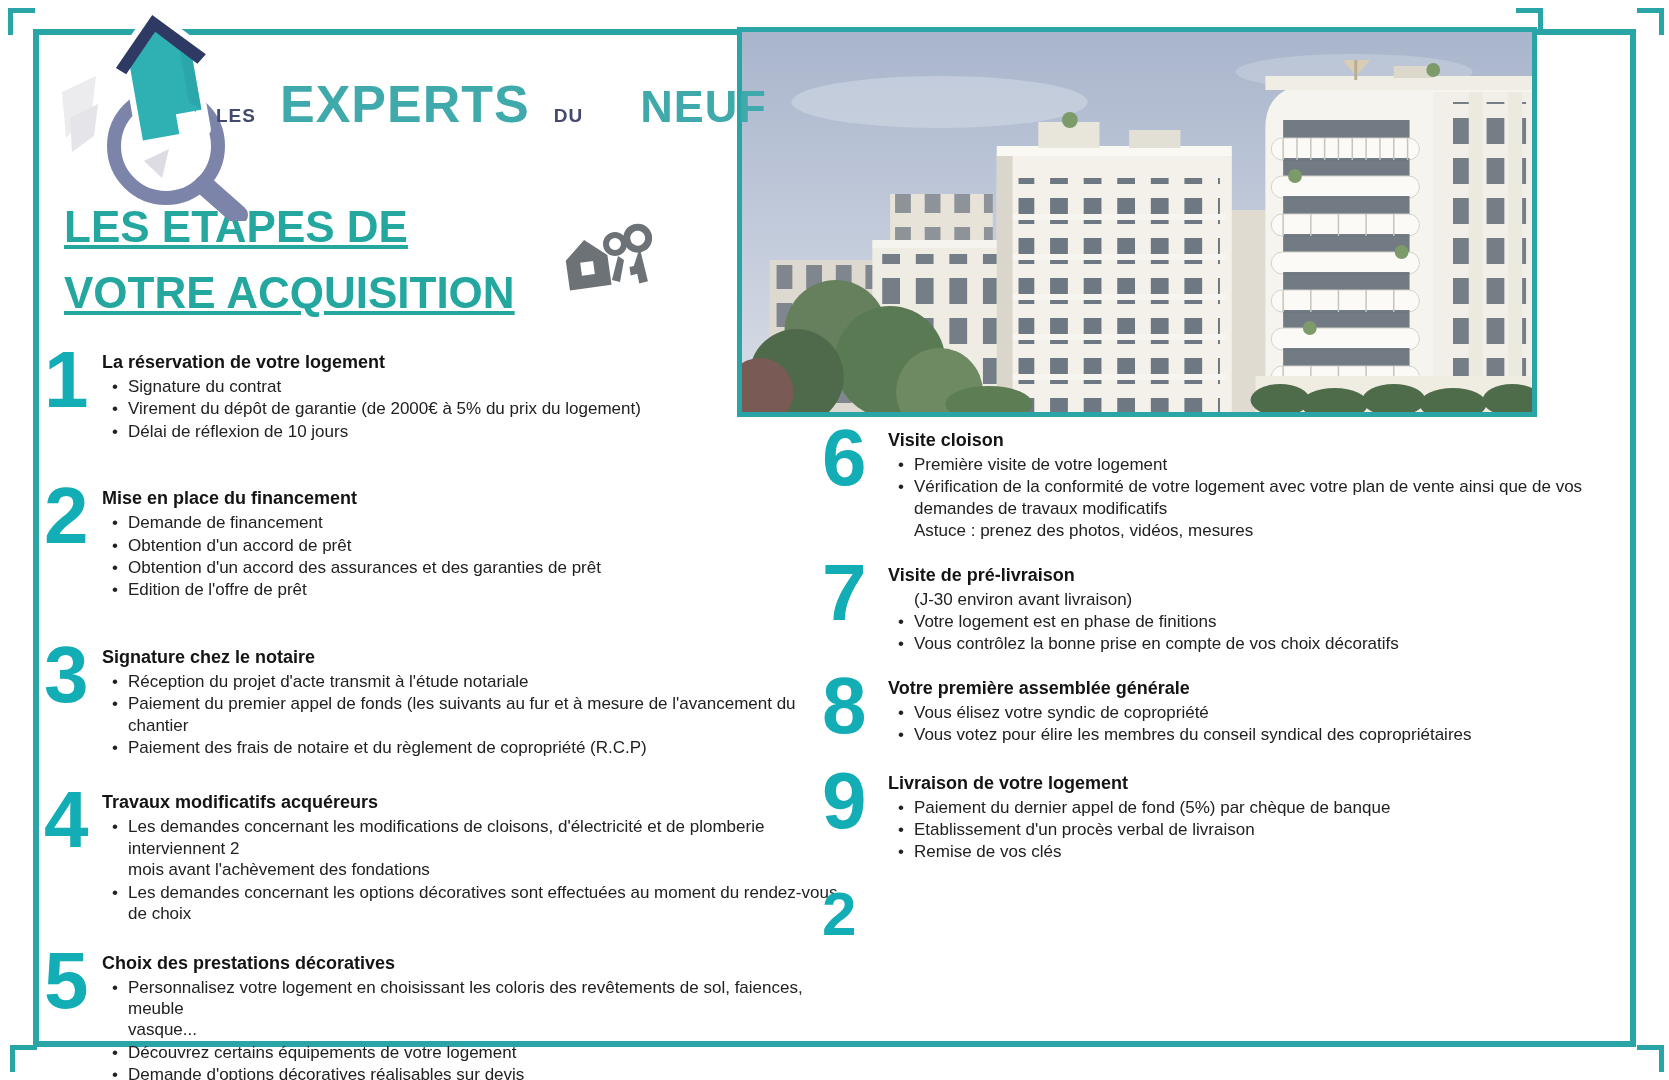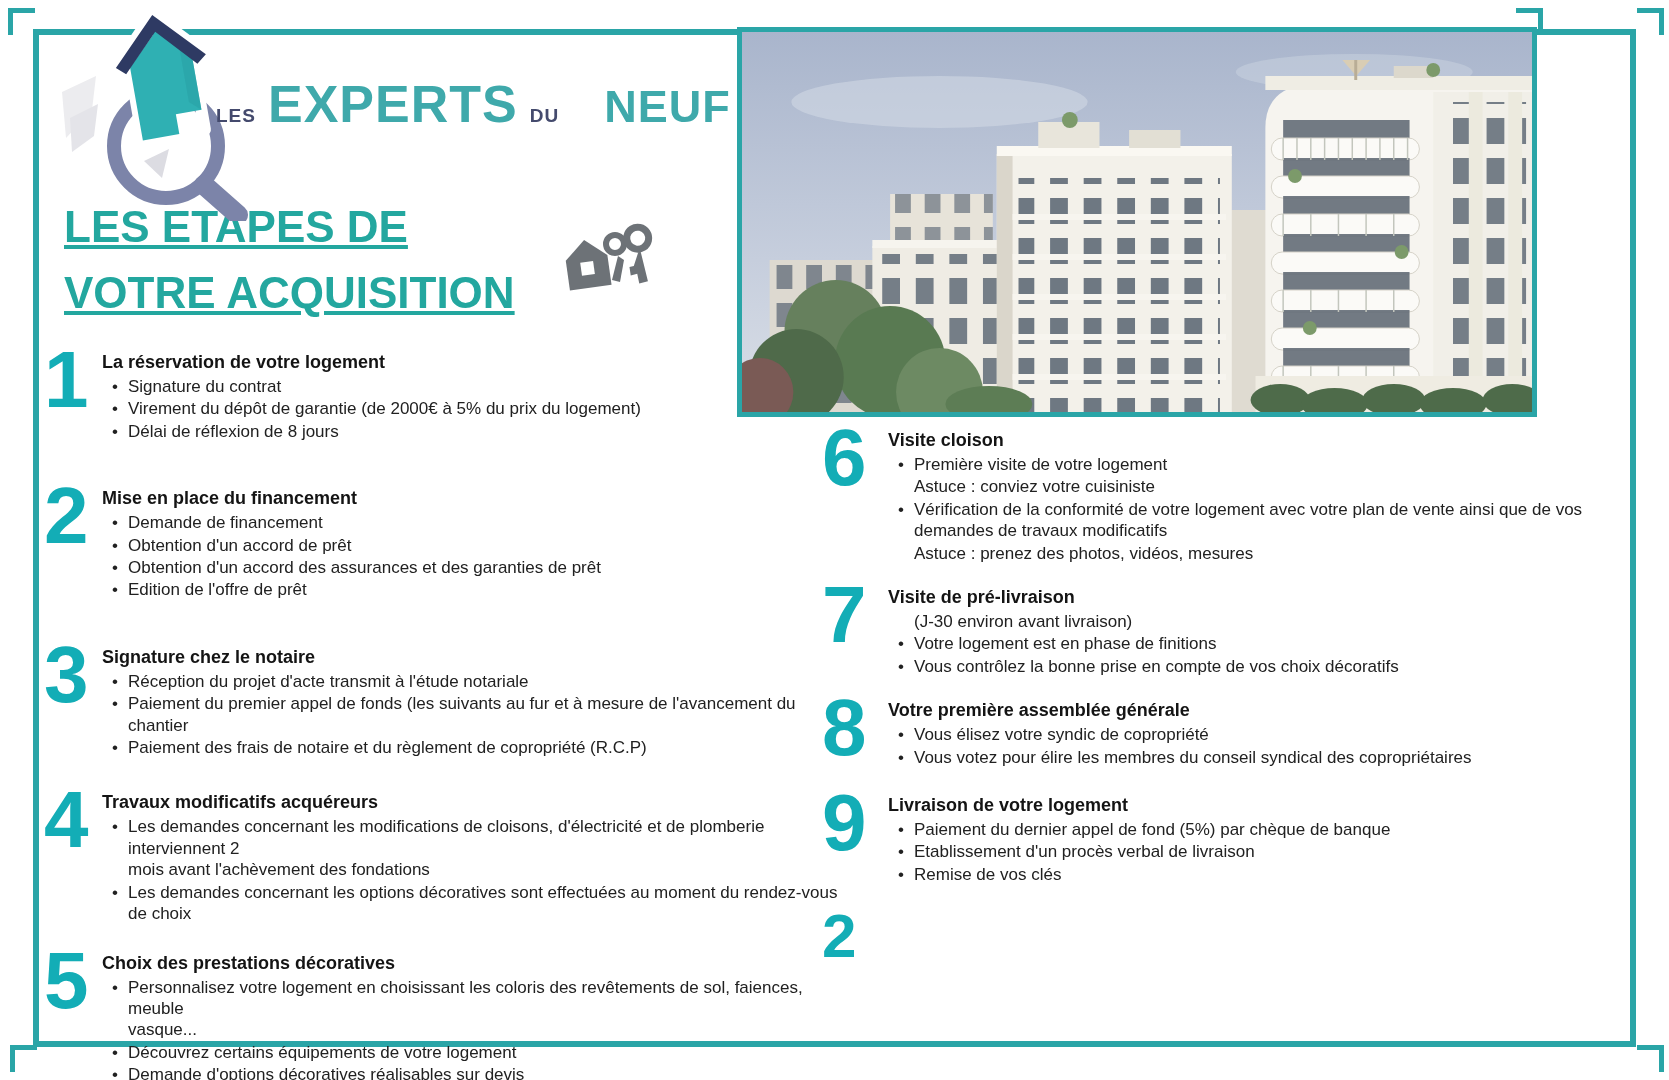--- a/index.html
+++ b/index.html
@@ -12,21 +12,21 @@
   .cmark.tl{left:8px;top:8px;border-top:5px solid var(--accent);border-left:5px solid var(--accent);}
   .cmark.tr{right:5px;top:8px;border-top:5px solid var(--accent);border-right:5px solid var(--accent);}
   .cmark.te{left:1516px;top:8px;border-top:5px solid var(--accent);border-right:5px solid var(--accent);}
   .cmark.bl{left:10px;bottom:8px;border-top:5px solid var(--accent);border-left:5px solid var(--accent);}
   .cmark.br{right:5px;bottom:8px;border-top:5px solid var(--accent);border-right:5px solid var(--accent);}
   
   .frame{position:absolute;left:33px;top:29px;right:33px;bottom:33px;border:6px solid var(--accent);}
   
   .logo{position:absolute;left:48px;top:-4px;width:680px;height:215px;z-index:5;}
   .logo-mark{position:absolute;left:0;top:0;}
-  .logo-text{position:absolute;left:168px;top:78px;display:flex;align-items:baseline;gap:12px;white-space:nowrap;}
+  .logo-text{position:absolute;left:168px;top:78px;display:flex;align-items:baseline;gap:24px;white-space:nowrap;}
   .logo-les,.logo-du{font-size:19px;font-weight:bold;color:var(--navy);letter-spacing:1px;}
   .logo-experts{font-size:52px;font-weight:bold;color:var(--logoteal);letter-spacing:1px;}
   .logo-neuf{font-size:45px;font-weight:bold;color:var(--logoteal);letter-spacing:1px;margin-left:33px;}
   
   .page-title{position:absolute;left:64px;top:194px;font-size:44px;font-weight:bold;color:var(--title);line-height:66px;z-index:4;text-decoration:underline;}
   .keys-icon{position:absolute;left:558px;top:216px;z-index:4;}
   
   .photo{position:absolute;left:737px;top:27px;width:800px;height:390px;border:5px solid var(--accent);box-sizing:border-box;background:#cdd5e0;z-index:3;}
   .photo svg{display:block;width:100%;height:100%;}
   
@@ -249,21 +249,21 @@
         <div class="item">
           <span class="marker">•</span>
           <span class="text">Signature du contrat</span>
         </div>
         <div class="item">
           <span class="marker">•</span>
           <span class="text">Virement du dépôt de garantie (de 2000€ à 5% du prix du logement)</span>
         </div>
         <div class="item">
           <span class="marker">•</span>
-          <span class="text">Délai de réflexion de 8 jours</span>
+          <span class="text">Délai de réflexion de 10 jours</span>
         </div>
       </div>
     </div>
     <div class="step">
       <div class="step-number">2</div>
       <div class="step-body">
         <div class="step-title">Mise en place du financement</div>
         <div class="item">
           <span class="marker">•</span>
           <span class="text">Demande de financement</span>
@@ -337,24 +337,20 @@
   </div>
 <div class="col col-right">
     <div class="step">
       <div class="step-number">6</div>
       <div class="step-body">
         <div class="step-title">Visite cloison</div>
         <div class="item">
           <span class="marker">•</span>
           <span class="text">Première visite de votre logement</span>
         </div>
-        <div class="item plain">
-          <span class="marker">•</span>
-          <span class="text">Astuce : conviez votre cuisiniste</span>
-        </div>
         <div class="item">
           <span class="marker">•</span>
           <span class="text">Vérification de la conformité de votre logement avec votre plan de vente ainsi que de vos
 demandes de travaux modificatifs</span>
         </div>
         <div class="item plain">
           <span class="marker">•</span>
           <span class="text">Astuce : prenez des photos, vidéos, mesures</span>
         </div>
       </div>

